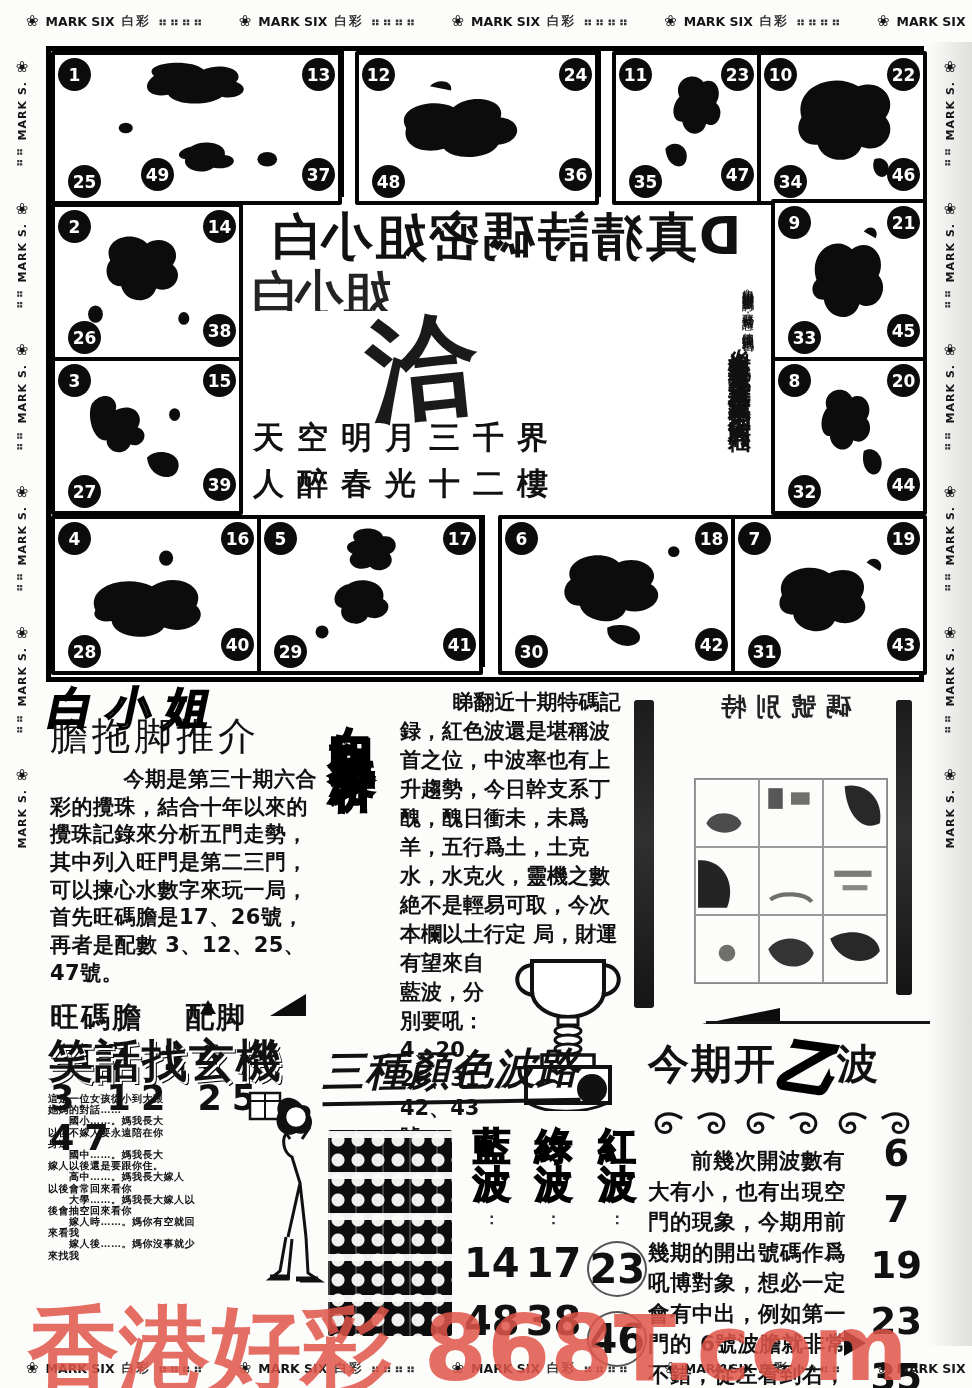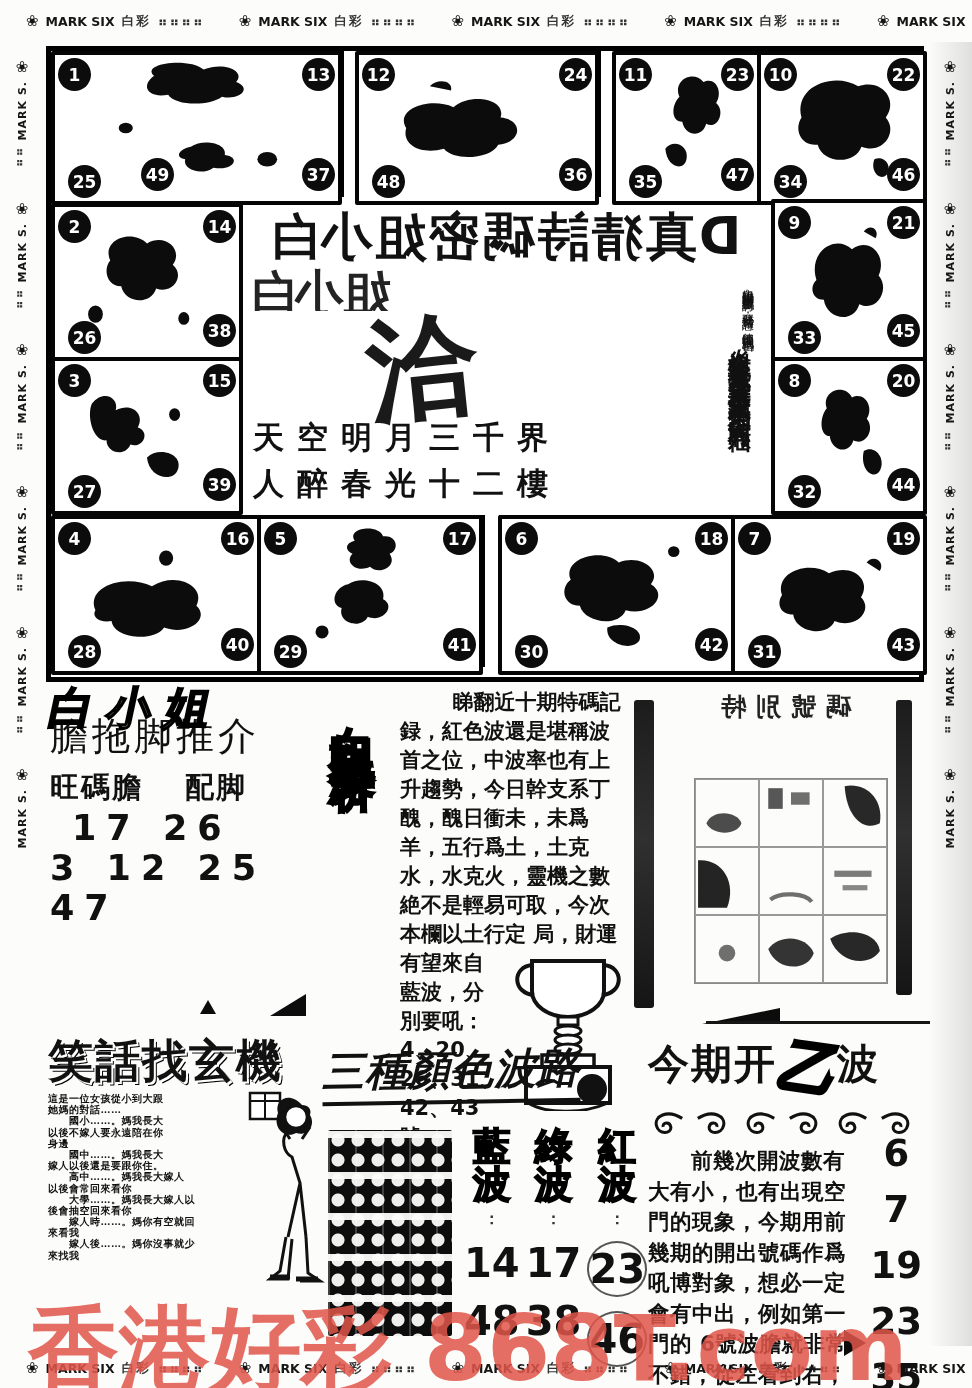--- a/index.html
+++ b/index.html
@@ -385,20 +385,21 @@
         <div class="verse serif">良宵美景太平春</div>
         <div class="verse serif">一鑑水果奉天神</div>
         <div class="verse serif">三山六海有八仙</div>
       </div>
     </div>
   </div>
 
   <div id="tips-col">
     <div id="tips-mast">白小姐</div>
     <div id="tips-title">膽拖脚推介</div>
+    <div id="tips-body">今期是第三十期六合彩的攪珠，結合十年以來的攪珠記錄來分析五門走勢，其中列入旺門是第二三門，可以揀心水數字來玩一局，首先旺碼膽是17、26號，再者是配數 3、12、25、47號。</div>
     <div id="tips-table">
       <span class="tips-h" style="margin-right:42px;">旺碼膽</span><span class="tips-h">配脚</span><br>
       <span class="tips-v" style="margin-left:22px;margin-right:26px;text-align:center;">17  26</span><span class="tips-v">3  12 25 47</span>
     </div>
   </div>
   <div class="tri" style="left:200px;top:1000px;width:16px;height:14px;clip-path:polygon(50% 0,0 100%,100% 100%);"></div>
   <div class="tri" style="left:270px;top:994px;width:36px;height:22px;clip-path:polygon(100% 0,100% 100%,0 100%);"></div>
 
   <div id="wave-col">
     <div id="wave-title">白姐色波分析</div>

